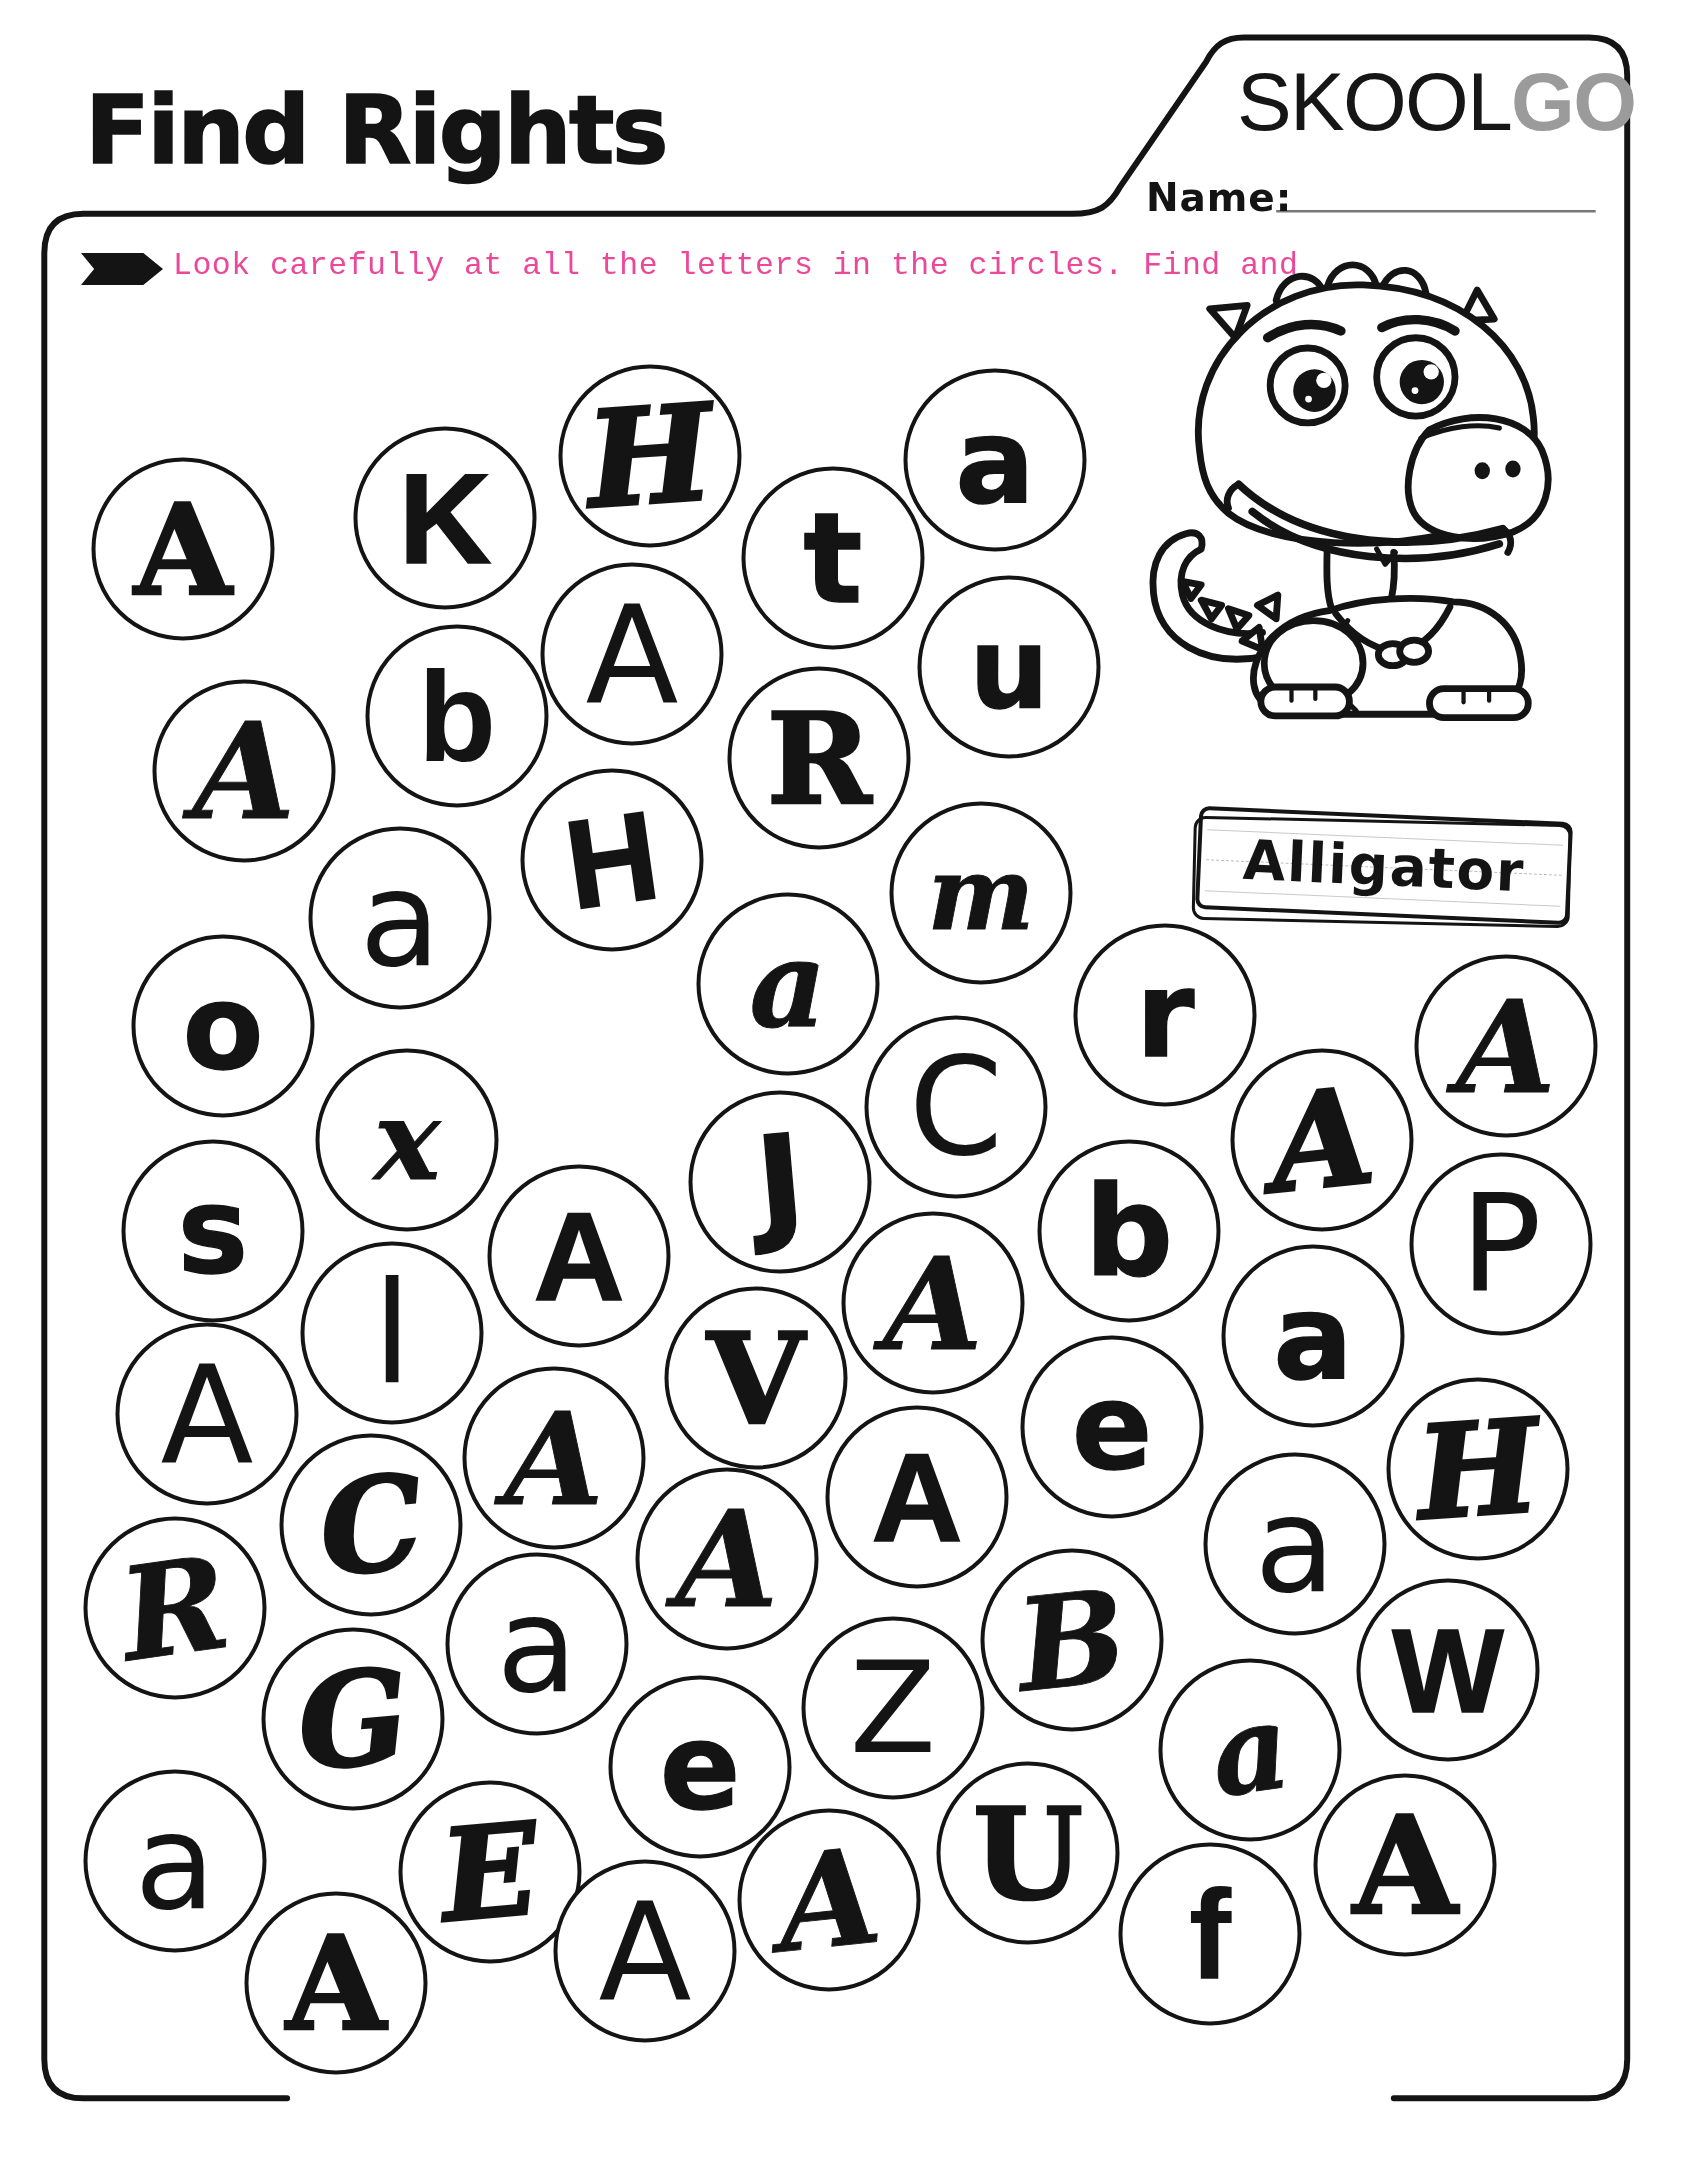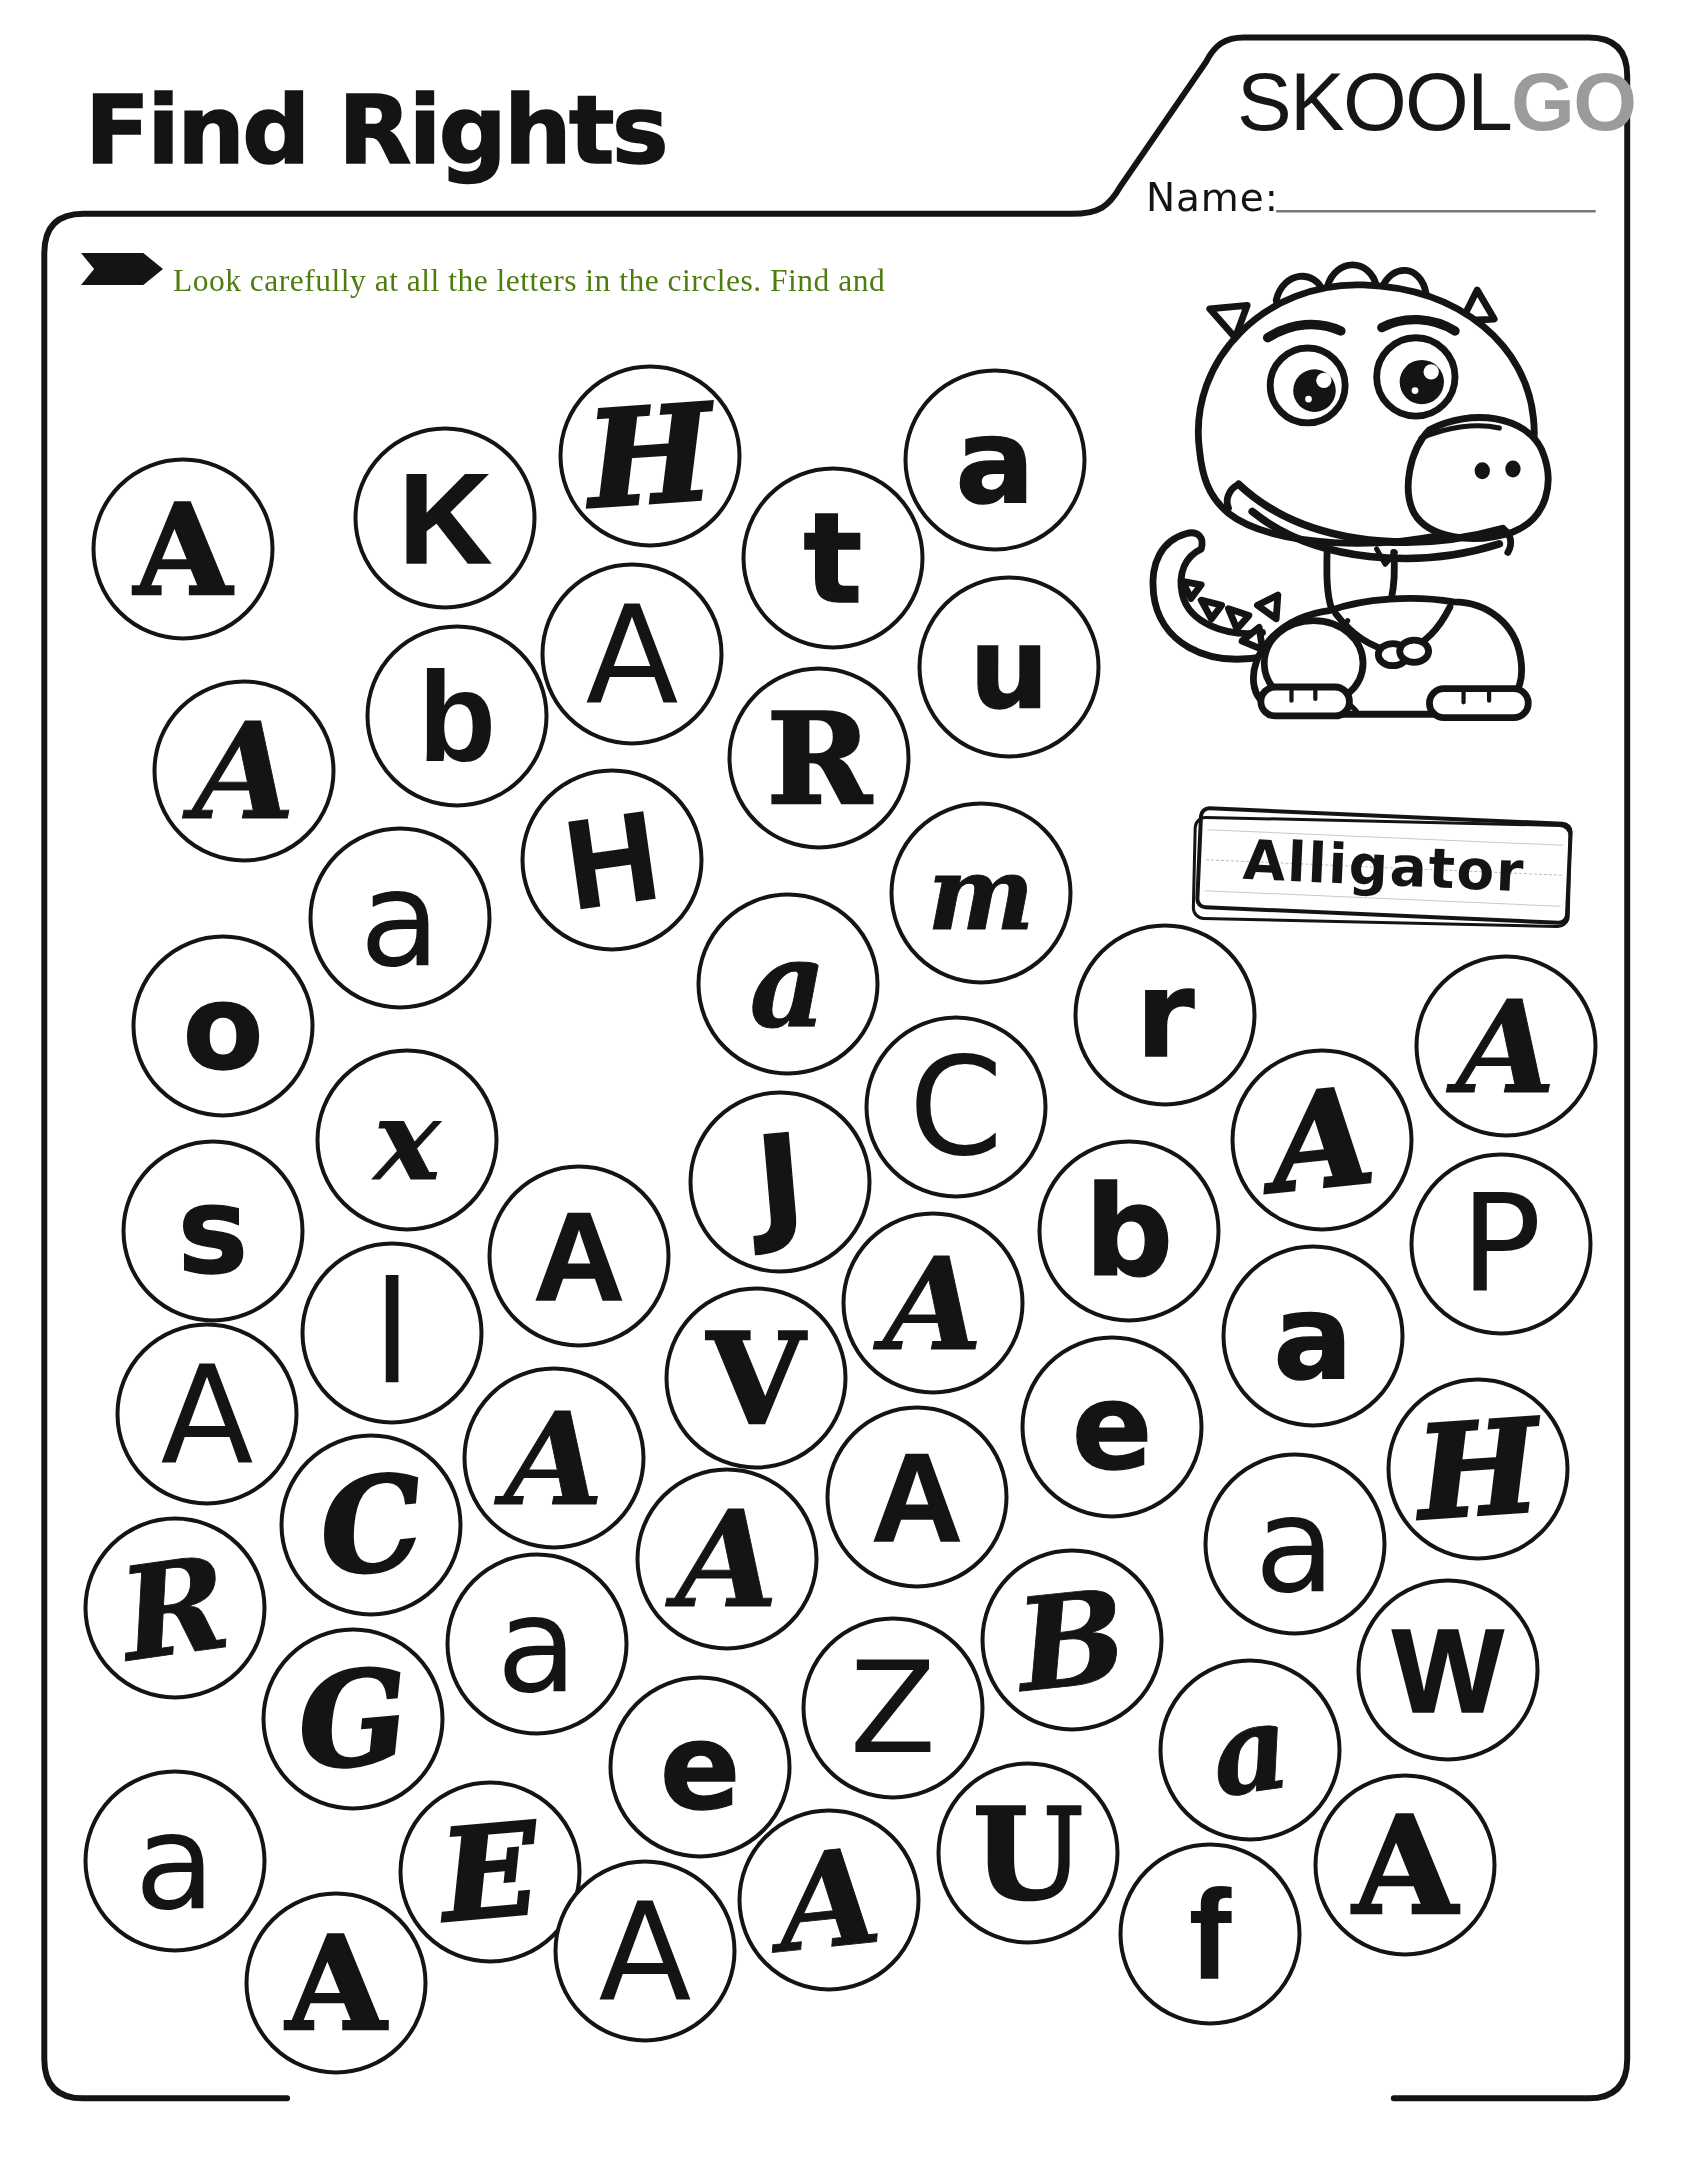--- a/index.html
+++ b/index.html
@@ -19,31 +19,31 @@
   }
   .title-letters {
     position:absolute; left:626px; top:32px;
     font-size:167px; font-weight:500; letter-spacing:8.5px; line-height:1;
     color:#ffffff; -webkit-text-stroke:6px #141414; paint-order:stroke;
     font-family:"DejaVu Sans", sans-serif;
   }
   .logo { position:absolute; left:1237px; top:61px; font-size:82px; letter-spacing:-1.7px; line-height:1; white-space:nowrap; }
   .logo .skool { font-family:"Liberation Sans", sans-serif; font-weight:500; color:#161616; }
   .logo .go    { font-family:"Liberation Sans", sans-serif; font-weight:700; }
-  .name-label { position:absolute; left:1146px; top:175px; font-size:39px; font-weight:400; letter-spacing:0.9px; }
+  .name-label { position:absolute; left:1146px; top:175px; font-size:39px; font-weight:700; letter-spacing:0.9px; }
 
   
   .arrow-bullet {
     position:absolute; left:81px; top:253px; width:82px; height:32px; background:#141414;
     clip-path:polygon(0 0, 76% 0, 100% 50%, 76% 100%, 0 100%, 16% 50%);
   }
   .instructions {
-    position:absolute; left:173px; top:260px;
-    font-size:31.5px; line-height:42px; letter-spacing:0.5px; color:#4d7c0f;
-    font-family:Liberation Serif, serif;
+    position:absolute; left:173px; top:245px;
+    font-size:31.5px; line-height:42px; letter-spacing:0.5px; color:#ec4899;
+    font-family:Liberation Mono, monospace;
   }
 
   
   .mascot-svg { position:absolute; left:1133px; top:256px; width:426px; height:477px; }
   .mascot-label {
     position:absolute; left:1197px; top:814px; width:366px; height:95px;
     background:#fff; border:4.3px solid #141414; border-radius:10.2px;
     transform:rotate(2.5deg);
     display:flex; align-items:center; justify-content:center;
   }

